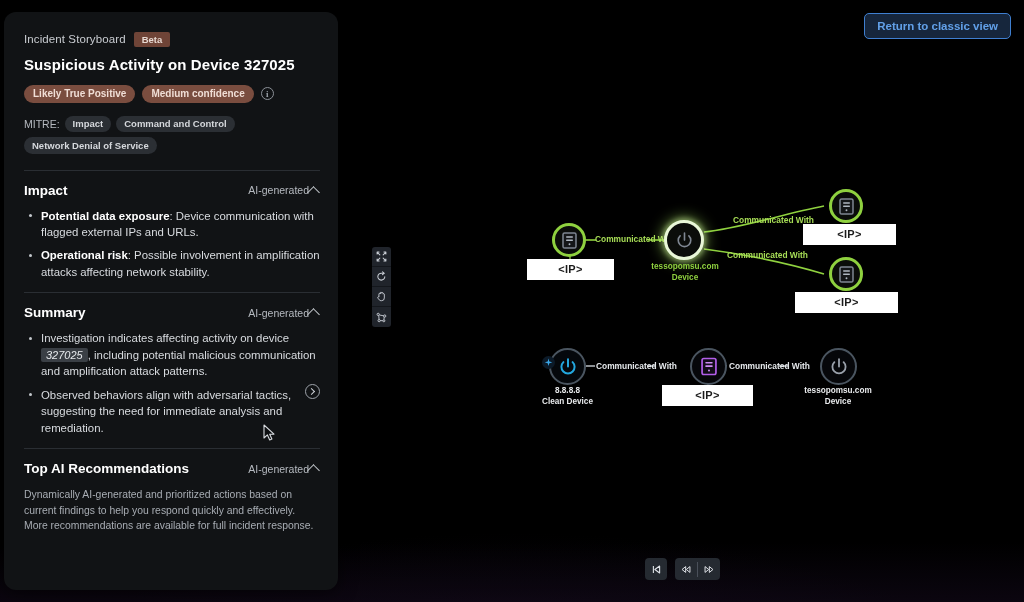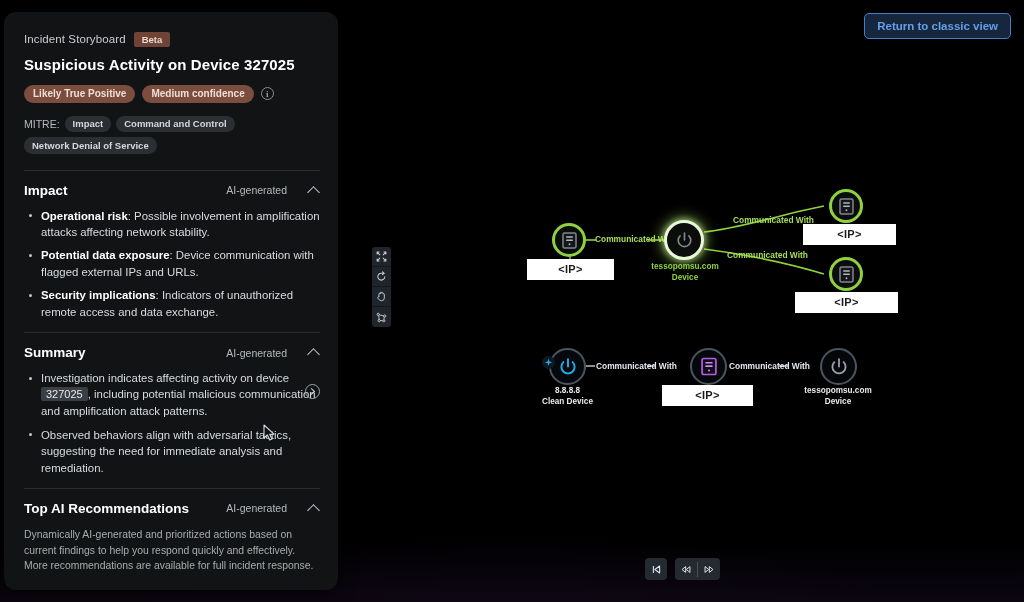--- a/index.html
+++ b/index.html
@@ -164,21 +164,21 @@
     padding: 12px 0 8px 0;
   }
   .section-title {
     font-size: 13.5px;
     font-weight: 700;
     color: #ffffff;
   }
   .section-right {
     display: flex;
     align-items: center;
-    gap: 22px;
+    gap: 0;
   }
   .ai-tag {
     font-size: 10.5px;
     color: #b6bac0;
   }
   .chev {
     width: 11px; height: 11px;
     position: relative;
     flex: 0 0 auto;
   }
@@ -214,20 +214,21 @@
     background: #c3c7cc;
   }
   ul.bullets b { color: #ffffff; font-weight: 700; }
 
   .code-chip {
     background: #3a3f45;
     border-radius: 2px;
     padding: 1px 5px;
     color: #e6e9ec;
     font-size: 11px;
+    font-style: italic;
   }
 
   .rec-desc {
     font-size: 10.4px;
     line-height: 1.5;
     color: #a8adb4;
     margin: 3px 0 13px 0;
   }
 
   .scroll-next-btn {
@@ -452,23 +453,22 @@
 
       <div class="section-head">
         <span class="section-title">Impact</span>
         <span class="section-right">
           <span class="ai-tag">AI-generated</span>
           <span class="chev"></span>
         </span>
       </div>
 
       <ul class="bullets">
+        <li><b>Potential data exposure</b><span>: Device communication with flagged external IPs and URLs.</span></li>
         <li><b>Operational risk</b><span>: Possible involvement in amplification attacks affecting network stability.</span></li>
-        <li><b>Potential data exposure</b><span>: Device communication with flagged external IPs and URLs.</span></li>
-        <li><b>Security implications</b><span>: Indicators of unauthorized remote access and data exchange.</span></li>
       </ul>
 
       <div class="divider"></div>
 
       <div class="section-head">
         <span class="section-title">Summary</span>
         <span class="section-right">
           <span class="ai-tag">AI-generated</span>
           <span class="chev"></span>
         </span>

